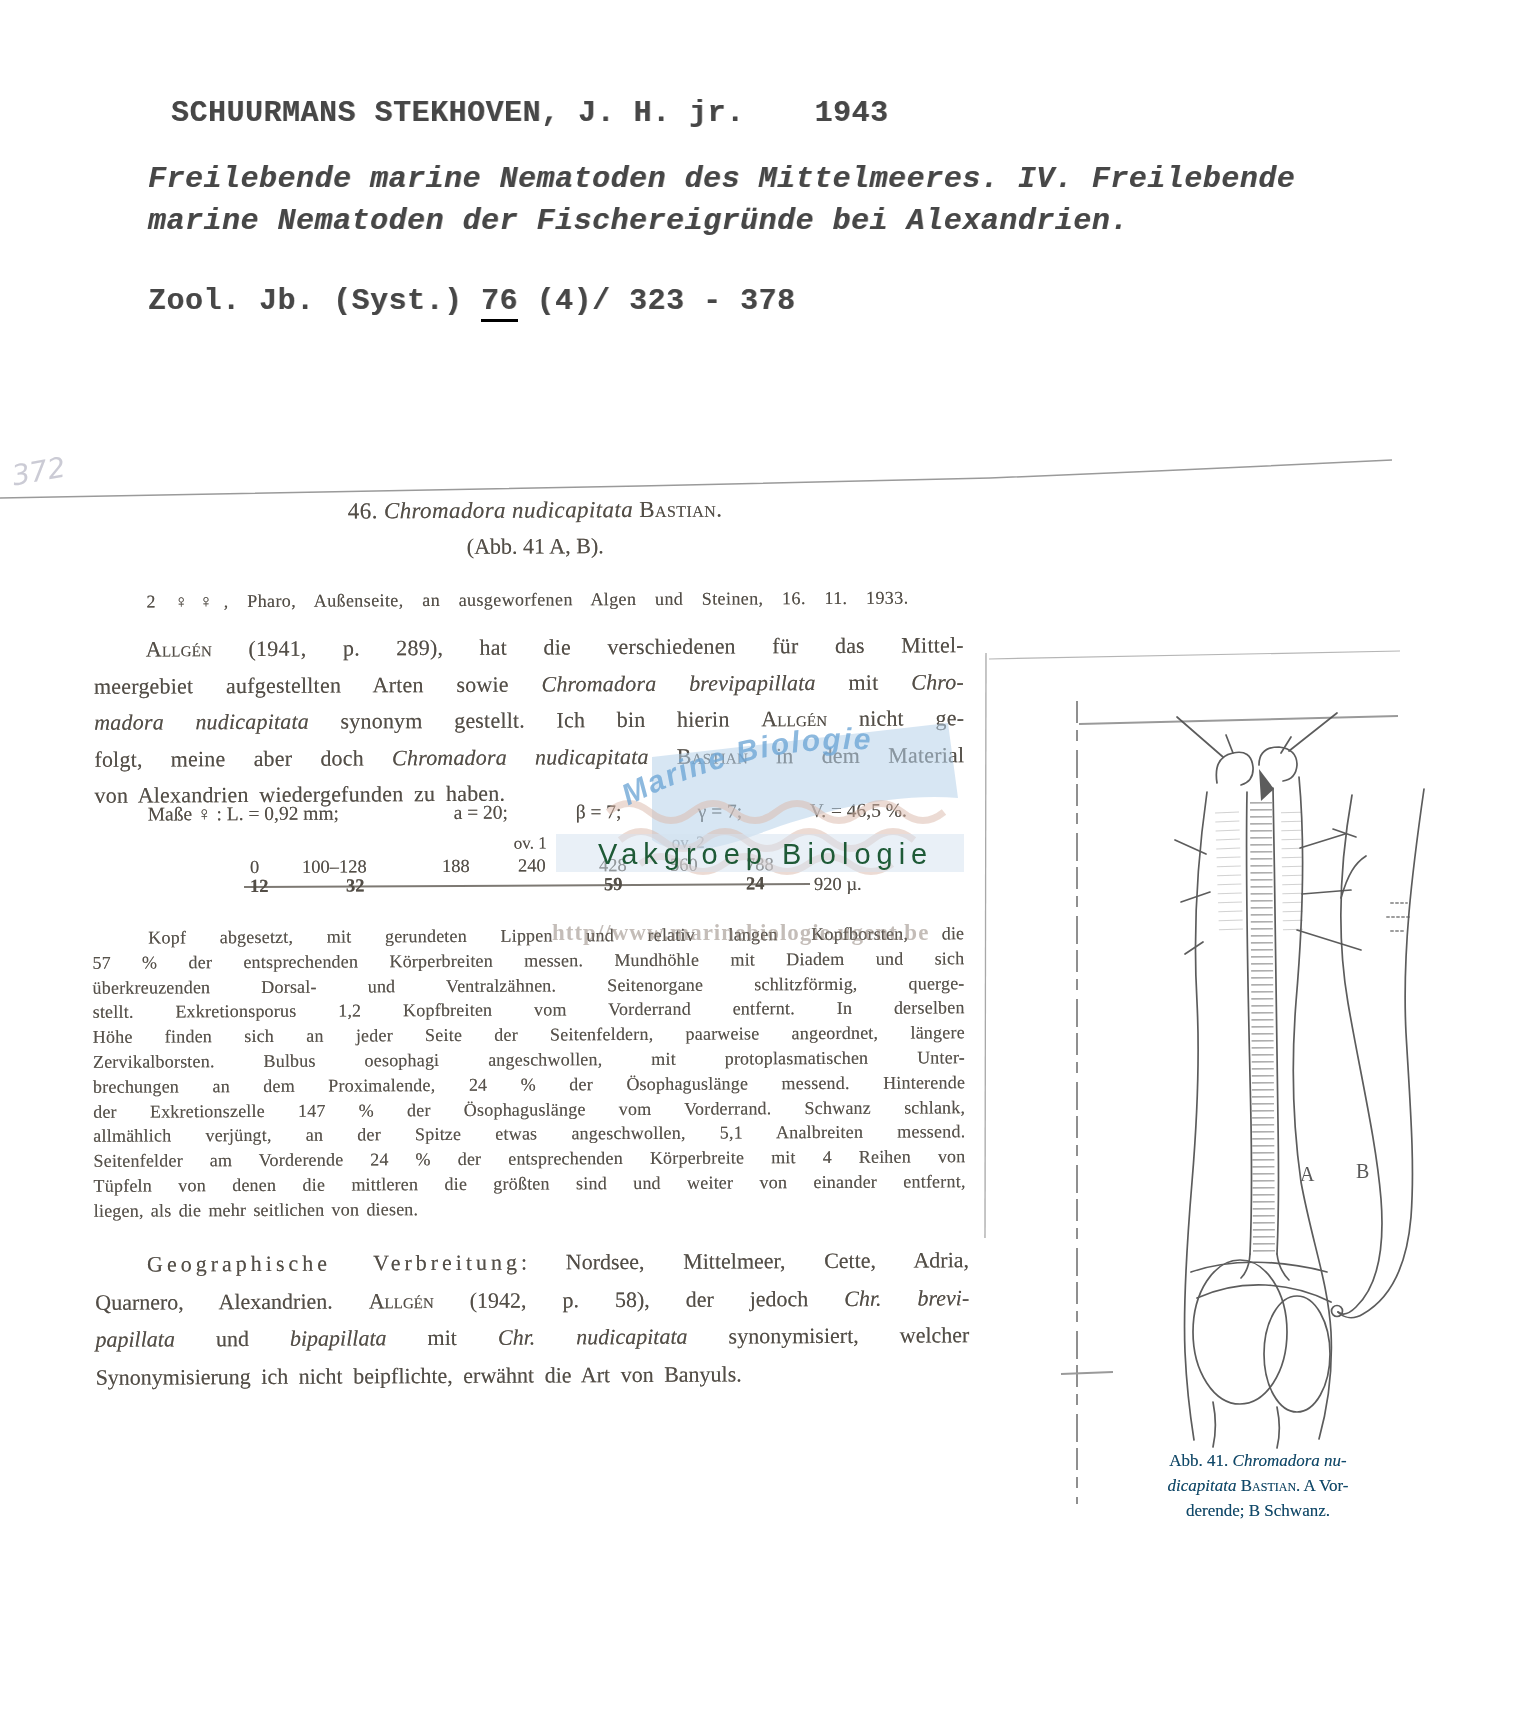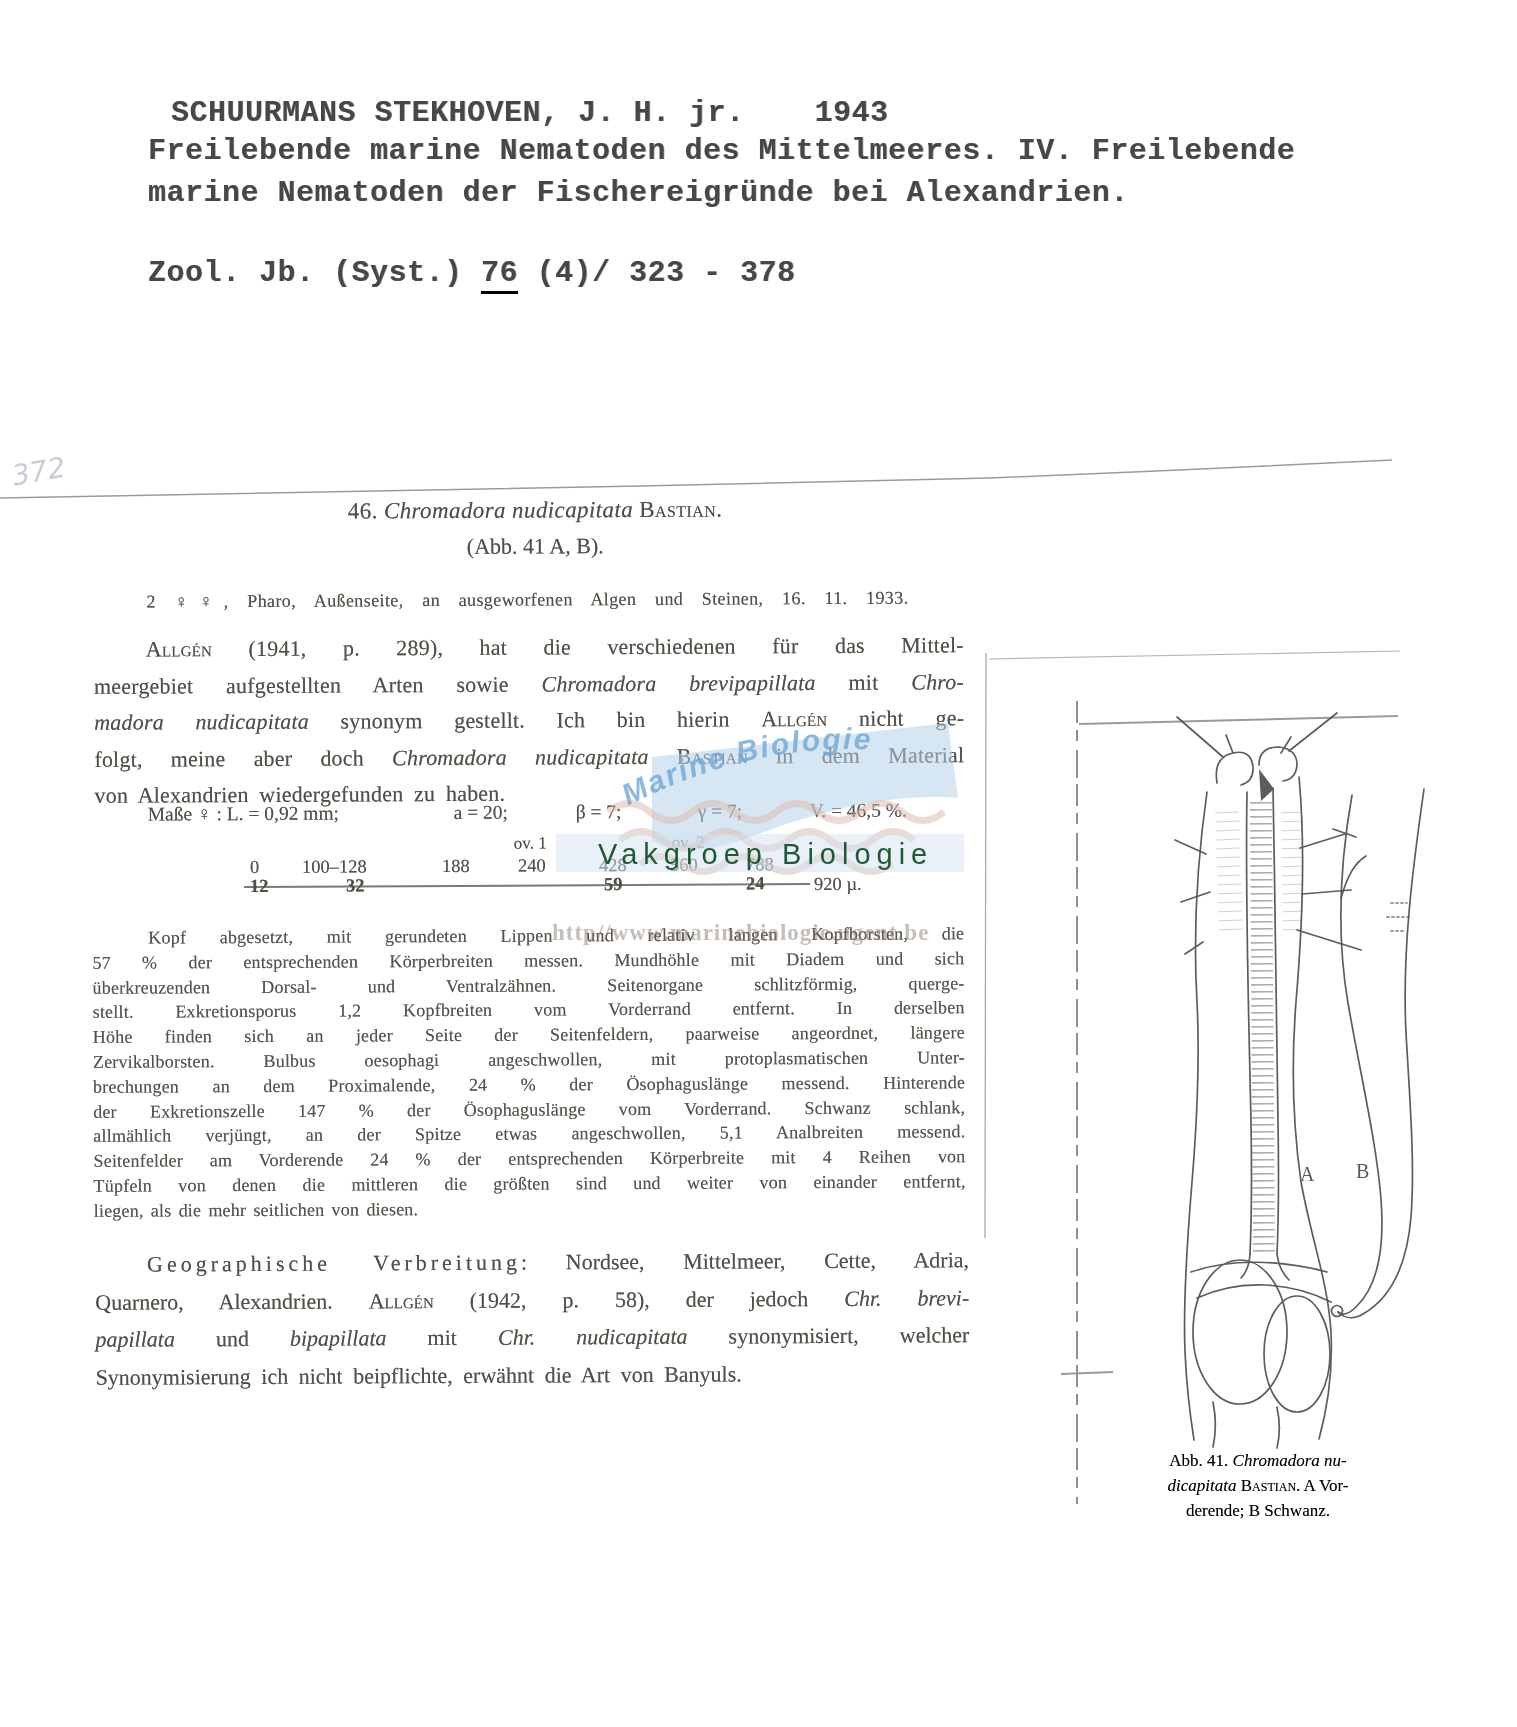--- a/index.html
+++ b/index.html
@@ -9,21 +9,21 @@
   .sc{font-variant:small-caps;}
   .sp{letter-spacing:4px;}
 
   
   .citation{position:absolute;left:148px;top:96px;width:1320px;
             font-family:"Liberation Mono", monospace;font-weight:700;
             color:#474747;font-size:30px;letter-spacing:.5px;
             text-shadow:.6px 0 0 rgba(70,70,70,.45);}
   .cit-line1{white-space:nowrap;margin-left:23px;}
   .cit-year{margin-left:70px;}
-  .cit-title{line-height:42px;}
+  .cit-title{margin-top:28px;line-height:42px;font-style:italic;}
   .cit-journal{margin-top:42px;}
   .cit-vol{border-bottom:3px solid #000000;padding-bottom:1px;}
 
   
   .handwrite{position:absolute;left:12px;top:455px;font-family:"DejaVu Sans",sans-serif;
              font-style:italic;font-size:28px;color:#c3c3ce;opacity:.85;
              transform:rotate(-10deg);}
 
   
   .scanpage{position:absolute;left:0;top:440px;width:1000px;height:1000px;
@@ -52,21 +52,21 @@
   .funit{top:40px;}
   .desc{position:absolute;left:90px;top:486px;width:872px;font-size:18px;
         line-height:24.8px;letter-spacing:.2px;word-spacing:2.5px;color:#57524b;}
   .desc .ind{text-indent:56px;}
   .geo{position:absolute;left:91px;top:806px;width:874px;font-size:22px;
        line-height:37.5px;word-spacing:5px;}
 
   
   .fig-label{position:absolute;font-size:20px;color:#5a5a5a;font-family:"Liberation Serif",serif;}
   .caption{position:absolute;left:1108px;top:1448px;width:300px;text-align:center;
-           font-size:17px;line-height:25px;color:#000000;text-shadow:0 0 .4px rgba(87,82,76,.6);}
+           font-size:17px;line-height:25px;color:#0c4a6e;text-shadow:0 0 .4px rgba(87,82,76,.6);}
 
   
   .wm-band-text{position:absolute;left:598px;top:838px;font-family:"Liberation Sans",sans-serif;
                 font-size:29px;letter-spacing:6px;color:#14532d;opacity:.95;}
   .wm-url{position:absolute;left:552px;top:920px;font-family:"Liberation Serif",serif;
           font-weight:700;font-size:23px;letter-spacing:1px;color:#8a7d74;opacity:.5;}
   svg.layer{position:absolute;left:0;top:0;pointer-events:none;}
 </style>
 </head>
 <body>

